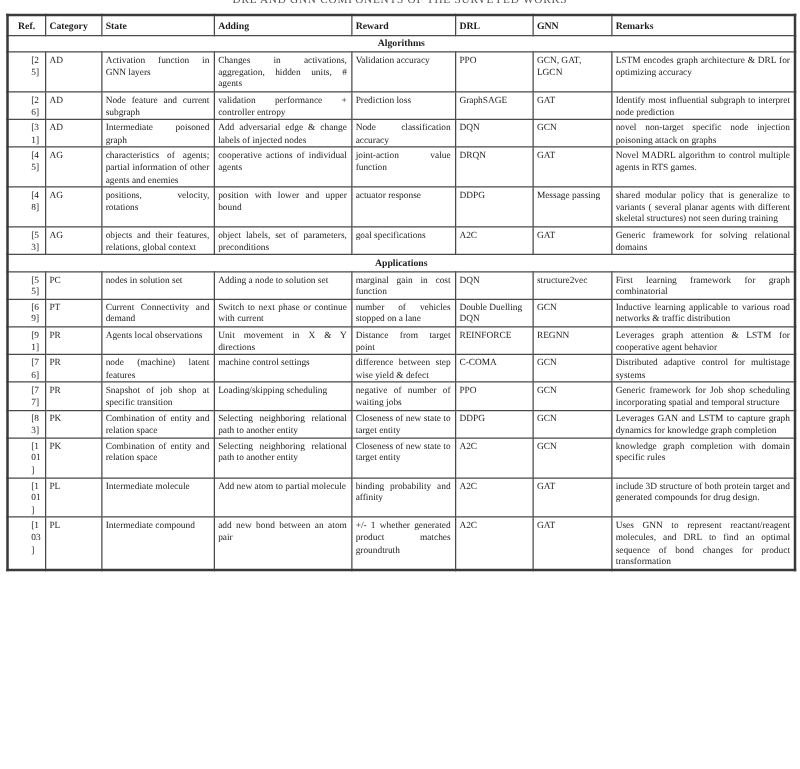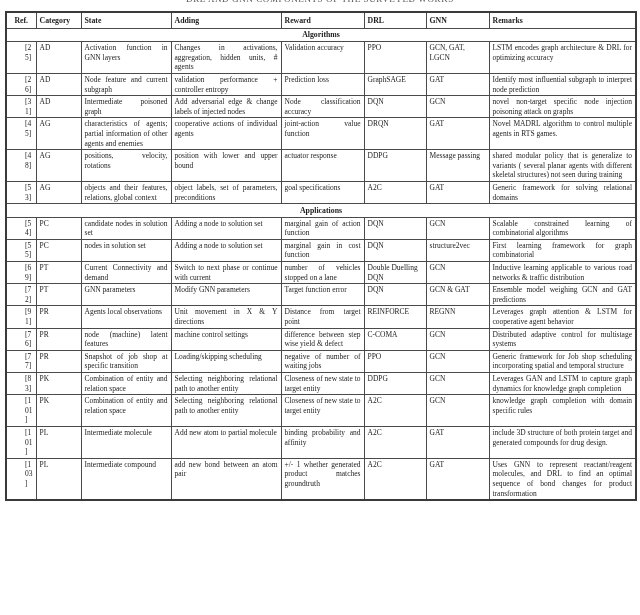--- a/index.html
+++ b/index.html
@@ -158,60 +158,40 @@
           <td class="action justify">object labels, set of parameters, preconditions</td>
           <td class="reward justify">goal specifications</td>
           <td class="drl">A2C</td>
           <td class="gnn">GAT</td>
           <td class="remarks justify">Generic framework for solving relational domains</td>
         </tr>
         <tr class="section">
           <td colspan="8">Applications</td>
         </tr>
         <tr>
-          <td class="ref">[54]</td>
-          <td class="category">PC</td>
-          <td class="state justify">candidate nodes in solution set</td>
-          <td class="action justify">Adding a node to solution set</td>
-          <td class="reward justify">marginal gain of action function</td>
-          <td class="drl">DQN</td>
-          <td class="gnn">GCN</td>
-          <td class="remarks justify">Scalable constrained learning of combinatorial algorithms</td>
-        </tr>
-        <tr>
           <td class="ref">[55]</td>
           <td class="category">PC</td>
           <td class="state justify">nodes in solution set</td>
           <td class="action justify">Adding a node to solution set</td>
           <td class="reward justify">marginal gain in cost function</td>
           <td class="drl">DQN</td>
           <td class="gnn">structure2vec</td>
           <td class="remarks justify">First learning framework for graph combinatorial</td>
         </tr>
         <tr>
           <td class="ref">[69]</td>
           <td class="category">PT</td>
           <td class="state justify">Current Connectivity and demand</td>
           <td class="action justify">Switch to next phase or continue with current</td>
           <td class="reward justify">number of vehicles stopped on a lane</td>
           <td class="drl">Double Duelling DQN</td>
           <td class="gnn">GCN</td>
           <td class="remarks justify">Inductive learning applicable to various road networks &amp; traffic distribution</td>
         </tr>
         <tr>
-          <td class="ref">[72]</td>
-          <td class="category">PT</td>
-          <td class="state justify">GNN parameters</td>
-          <td class="action justify">Modify GNN parameters</td>
-          <td class="reward justify">Target function error</td>
-          <td class="drl">DQN</td>
-          <td class="gnn">GCN &amp; GAT</td>
-          <td class="remarks justify">Ensemble model weighing GCN and GAT predictions</td>
-        </tr>
-        <tr>
           <td class="ref">[91]</td>
           <td class="category">PR</td>
           <td class="state justify">Agents local observations</td>
           <td class="action justify">Unit movement in X &amp; Y directions</td>
           <td class="reward justify">Distance from target point</td>
           <td class="drl">REINFORCE</td>
           <td class="gnn">REGNN</td>
           <td class="remarks justify">Leverages graph attention &amp; LSTM for cooperative agent behavior</td>
         </tr>
         <tr>

